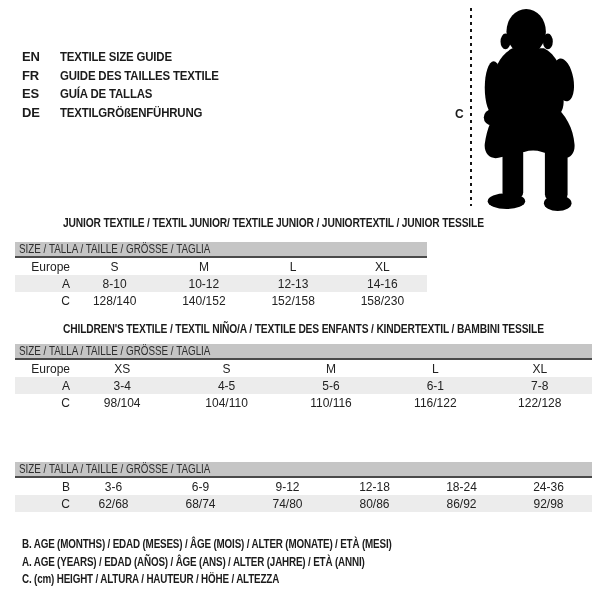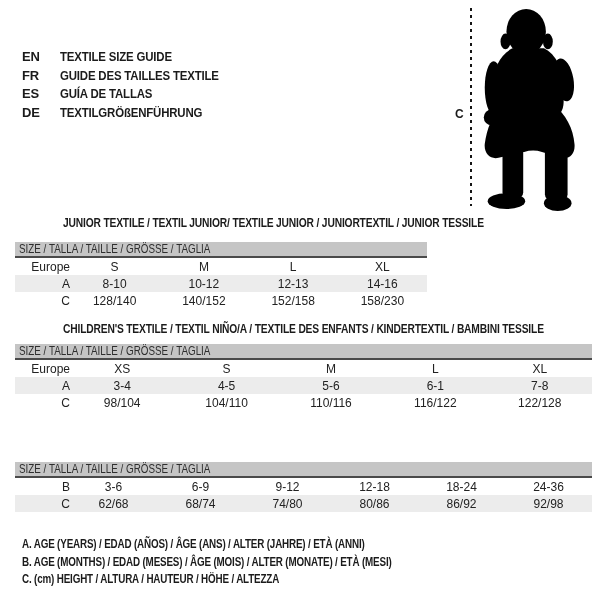--- a/index.html
+++ b/index.html
@@ -197,18 +197,18 @@
       <td>68/74</td>
       <td>74/80</td>
       <td>80/86</td>
       <td>86/92</td>
       <td>92/98</td>
     </tr>
   </tbody>
     </table>
 
   <div class="footnotes">
+    <div class="fn"><span class="cond">B. AGE (MONTHS) / EDAD (MESES) / ÂGE (MOIS) / ALTER (MONATE) / ETÀ (MESI)</span></div>
     <div class="fn"><span class="cond">A. AGE (YEARS) / EDAD (AÑOS) / ÂGE (ANS) / ALTER (JAHRE) / ETÀ (ANNI)</span></div>
-    <div class="fn"><span class="cond">B. AGE (MONTHS) / EDAD (MESES) / ÂGE (MOIS) / ALTER (MONATE) / ETÀ (MESI)</span></div>
     <div class="fn"><span class="cond">C. (cm) HEIGHT / ALTURA / HAUTEUR / HÖHE / ALTEZZA</span></div>
   </div>
 
 </div>
 
 </body></html>

